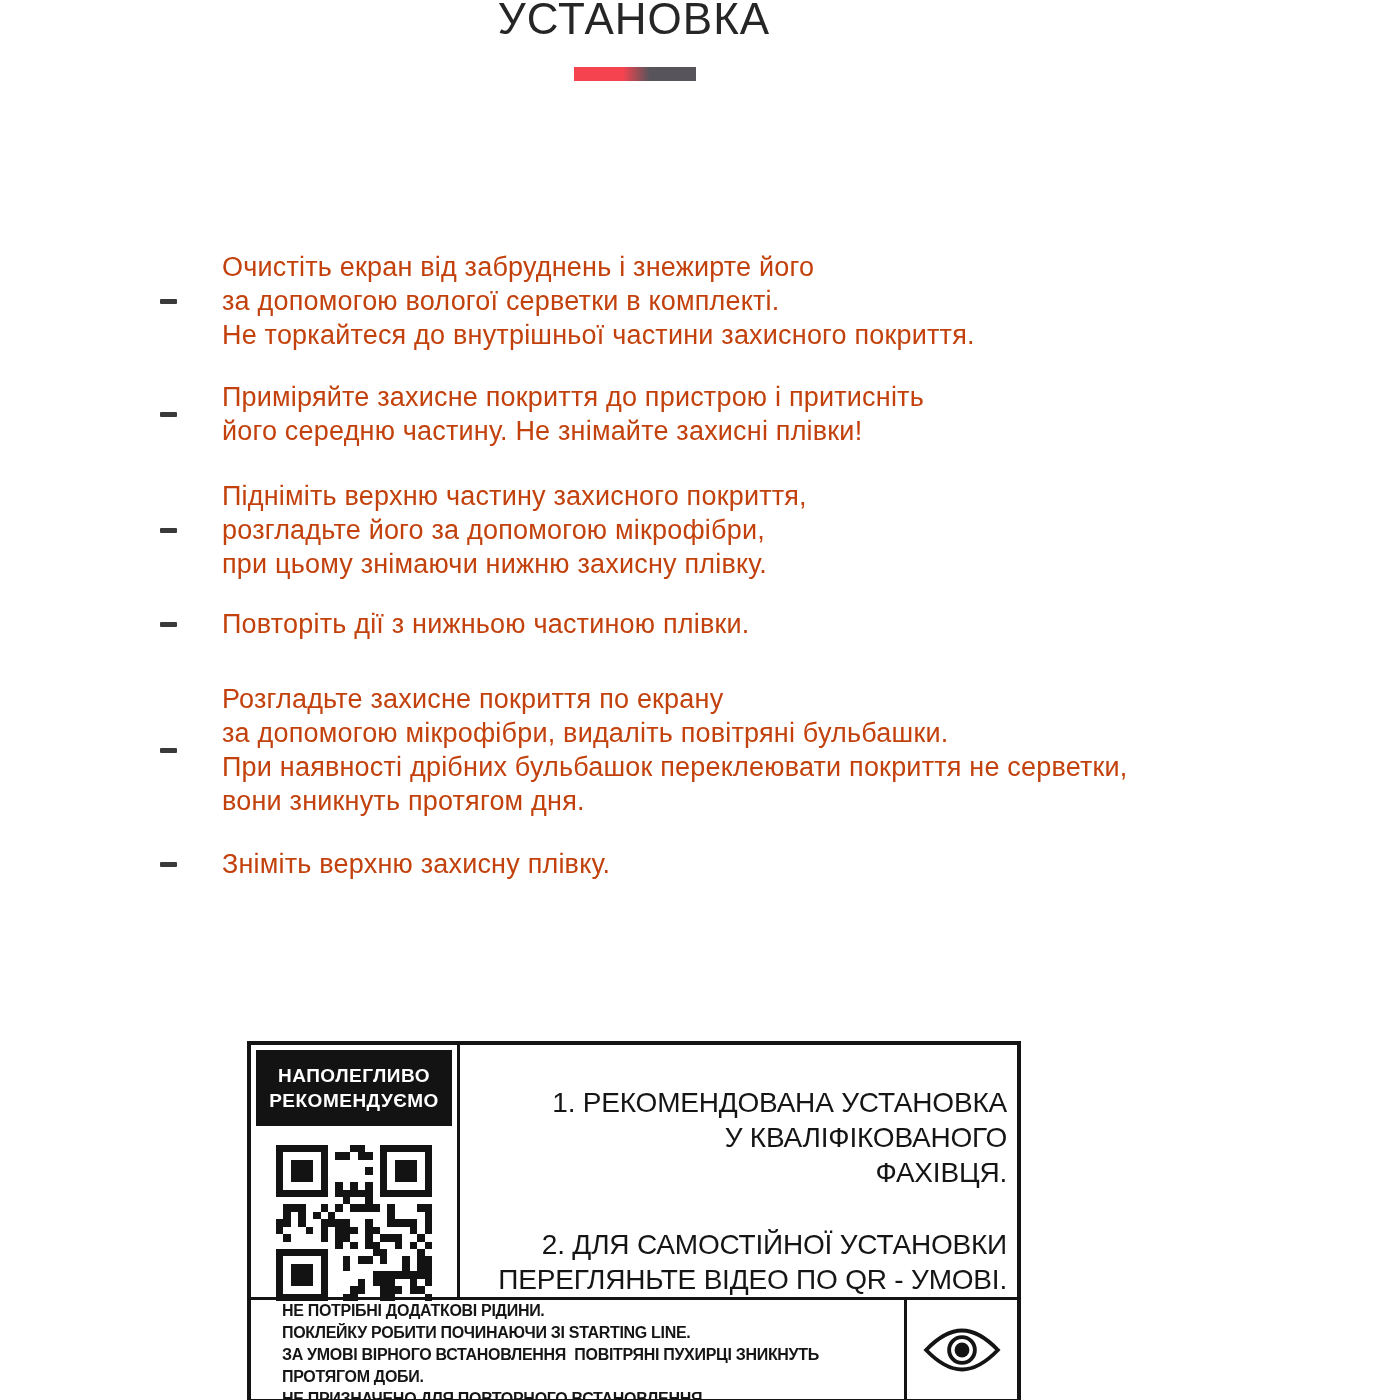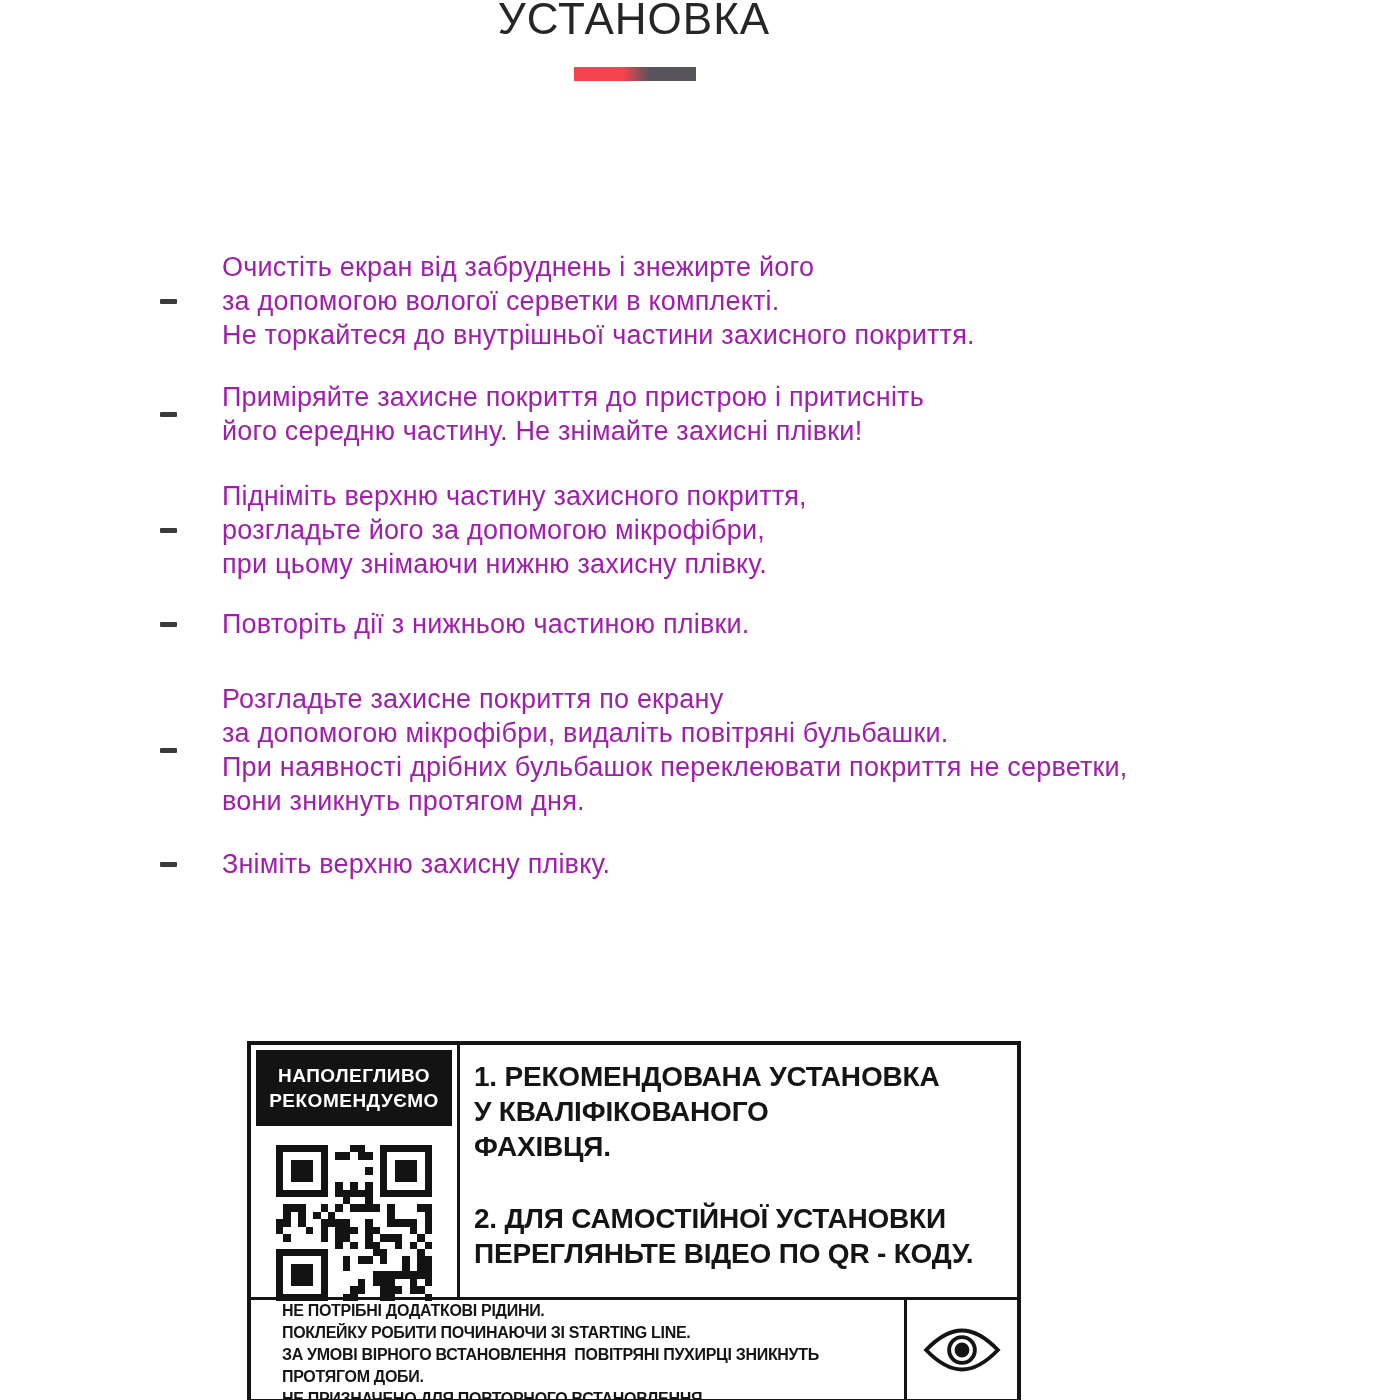--- a/index.html
+++ b/index.html
@@ -11,37 +11,37 @@
     position:absolute;left:0;top:-6px;width:1268px;text-align:center;
     font-size:44px;line-height:1.15;letter-spacing:1px;color:#262626;font-weight:400;
   }
   .accent-bar{
     position:absolute;left:574px;top:67px;width:122px;height:14px;
     background:linear-gradient(90deg,var(--accent-red,#f5434f) 0%,var(--accent-red,#f5434f) 40%,var(--accent-dark,#57555b) 62%,var(--accent-dark,#57555b) 100%);
   }
   .step{position:absolute;left:160px;display:flex;align-items:stretch;}
   .dash-col{width:62px;display:flex;align-items:center;}
   .dash{width:17px;height:5px;background:#3a3a3a;border-radius:1px;}
-  .step-text{font-size:27px;line-height:34px;color:#a21caf;letter-spacing:0.2px;white-space:nowrap;}
+  .step-text{font-size:27px;line-height:34px;color:#c2410c;letter-spacing:0.2px;white-space:nowrap;}
   .rec-box{
     position:absolute;left:247px;top:1041px;width:766px;height:354px;
     border:4px solid #141414;box-sizing:content-box;background:#fff;
     display:flex;flex-direction:column;color:#151515;
   }
   .rec-top{flex:1;display:flex;min-height:0;}
   .rec-left{width:209px;box-sizing:border-box;border-right:3px solid #141414;
     display:flex;flex-direction:column;align-items:center;}
   .rec-header{
     align-self:stretch;margin:5px 5px 12px 5px;background:#131313;color:#ffffff;
     text-align:center;font-weight:bold;font-size:19px;line-height:25px;
     padding:13px 0;letter-spacing:0.5px;
   }
   .qr{width:156px;height:156px;margin-top:7px;}
   .qr svg{width:156px;height:156px;display:block;}
-  .rec-right{flex:1;padding:14px 10px 0 14px;font-weight:bold;font-size:28px;line-height:35px;letter-spacing:-0.2px;}
+  .rec-right{flex:1;padding:40px 10px 0 14px;font-weight:normal;font-size:28px;line-height:35px;letter-spacing:-0.2px;text-align:right;}
   .rec-item div{white-space:nowrap;}
   .rec-item + .rec-item{margin-top:37px;}
   .rec-bottom{height:102px;box-sizing:border-box;border-top:3px solid #141414;display:flex;}
   .rec-notes{
     flex:1;box-sizing:border-box;border-right:3px solid #141414;
     padding-left:31px;display:flex;flex-direction:column;
     font-weight:bold;font-size:16px;line-height:22px;letter-spacing:-0.3px;white-space:pre-wrap;
   }
   .rec-eye{width:110px;display:flex;align-items:center;justify-content:center;}
   .rec-eye svg{width:78px;height:52px;display:block;}
@@ -256,21 +256,21 @@
         </div>
       </div>
       <div class="rec-right">
         <div class="rec-item">
           <div>1. РЕКОМЕНДОВАНА УСТАНОВКА</div>
           <div>У КВАЛІФІКОВАНОГО</div>
           <div>ФАХІВЦЯ.</div>
         </div>
         <div class="rec-item">
           <div>2. ДЛЯ САМОСТІЙНОЇ УСТАНОВКИ</div>
-          <div>ПЕРЕГЛЯНЬТЕ ВІДЕО ПО QR - КОДУ.</div>
+          <div>ПЕРЕГЛЯНЬТЕ ВІДЕО ПО QR - УМОВІ.</div>
         </div>
       </div>
     </div>
     <div class="rec-bottom">
       <div class="rec-notes">
         <div>НЕ ПОТРІБНІ ДОДАТКОВІ РІДИНИ.</div>
         <div>ПОКЛЕЙКУ РОБИТИ ПОЧИНАЮЧИ ЗІ STARTING LINE.</div>
         <div>ЗА УМОВІ ВІРНОГО ВСТАНОВЛЕННЯ  ПОВІТРЯНІ ПУХИРЦІ ЗНИКНУТЬ  ПРОТЯГОМ ДОБИ.</div>
         <div>НЕ ПРИЗНАЧЕНО ДЛЯ ПОВТОРНОГО ВСТАНОВЛЕННЯ.</div>
       </div>

